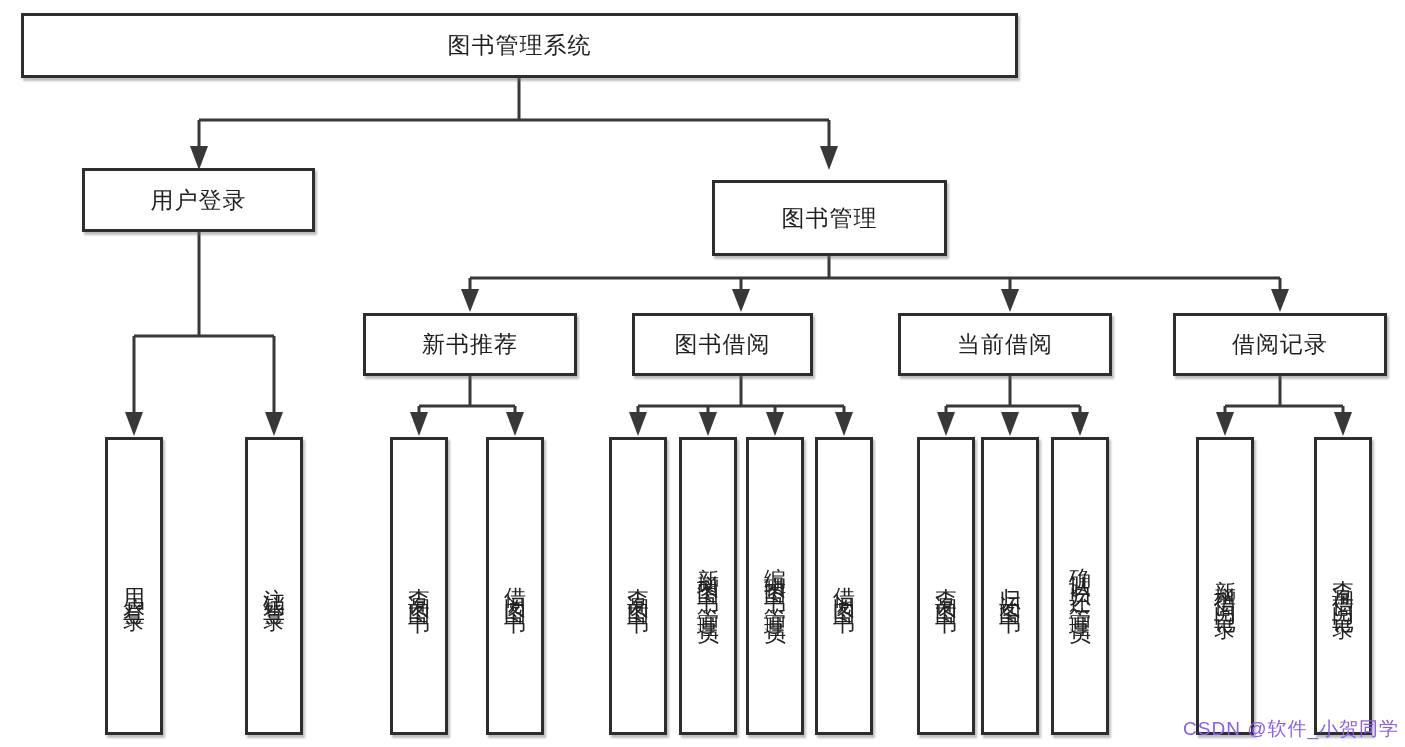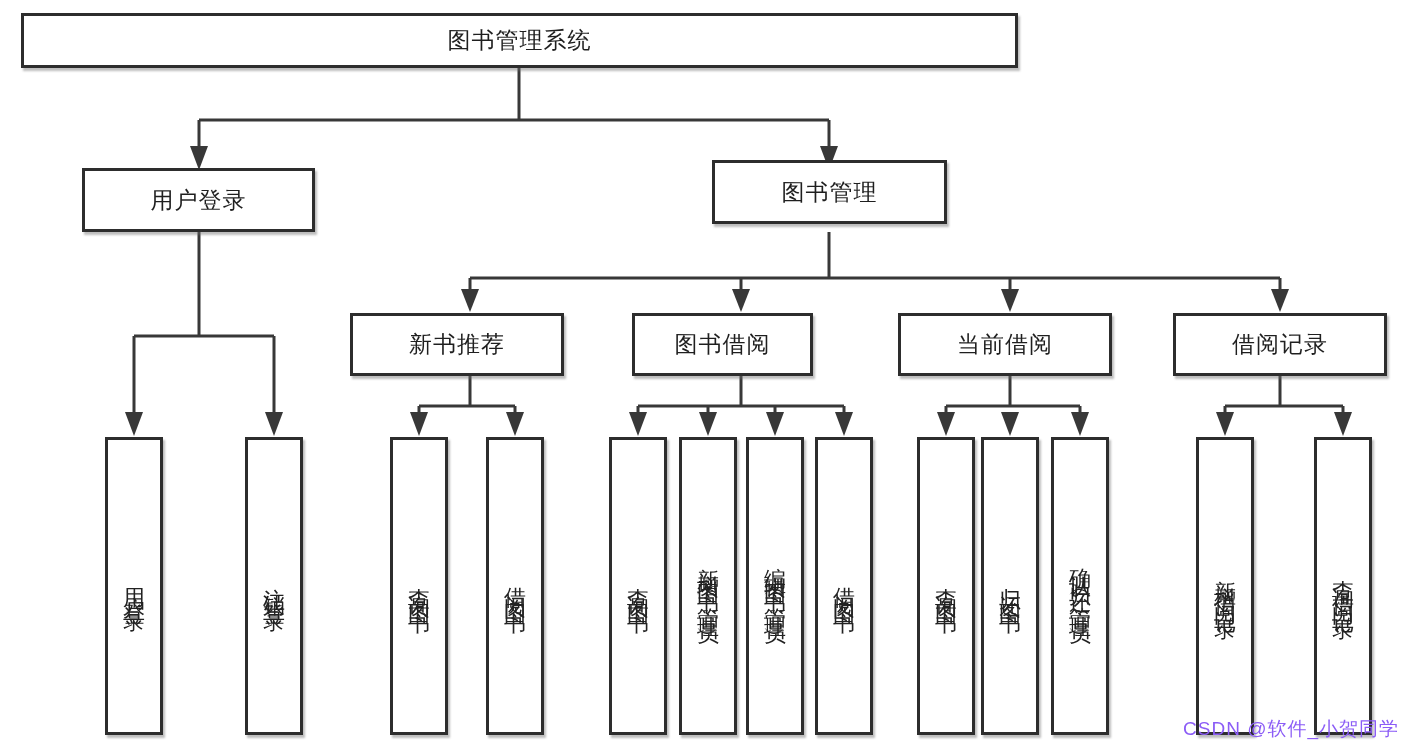--- a/index.html
+++ b/index.html
@@ -81,26 +81,26 @@
       <path d="M766,412 h18 L775,436 z"></path>
         <path d="M835,412 h18 L844,436 z"></path>
       <path d="M937,412 h18 L946,436 z"></path>
         <path d="M1001,412 h18 L1010,436 z"></path>
       <path d="M1071,412 h18 L1080,436 z"></path>
       <path d="M1216,412 h18 L1225,436 z"></path>
         <path d="M1334,412 h18 L1343,436 z"></path>
     </g>
   </svg>
 
-  <div class="node h" style="left:21px;top:13px;width:997px;height:55px">图书管理系统</div>
+  <div class="node h" style="left:21px;top:13px;width:997px;height:65px">图书管理系统</div>
 
   <div class="node h" style="left:82px;top:168px;width:233px;height:64px">用户登录</div>
-  <div class="node h" style="left:712px;top:160px;width:235px;height:64px">图书管理</div>
+  <div class="node h" style="left:712px;top:180px;width:235px;height:76px">图书管理</div>
 
-  <div class="node h" style="left:350px;top:313px;width:214px;height:63px">新书推荐</div>
+  <div class="node h" style="left:363px;top:313px;width:214px;height:63px">新书推荐</div>
   <div class="node h" style="left:632px;top:313px;width:181px;height:63px">图书借阅</div>
   <div class="node h" style="left:898px;top:313px;width:214px;height:63px">当前借阅</div>
   <div class="node h" style="left:1173px;top:313px;width:214px;height:63px">借阅记录</div>
 
   <div class="node v" style="left:105px;top:437px">
     <span class="vtext">用户登录</span>
   </div>
   <div class="node v" style="left:245px;top:437px">
     <span class="vtext">注销登录</span>
   </div>

